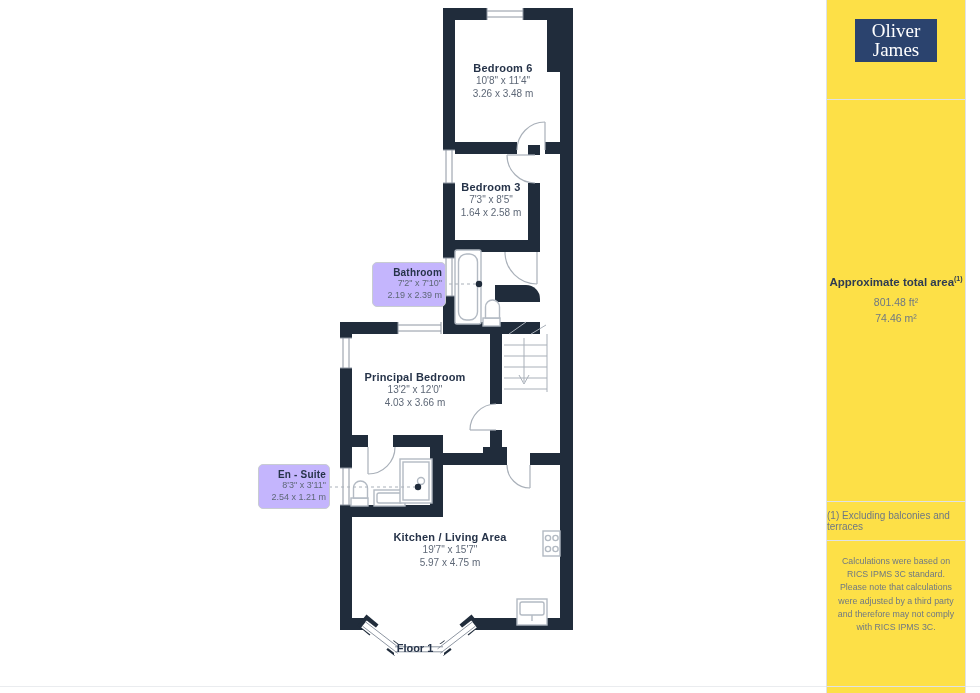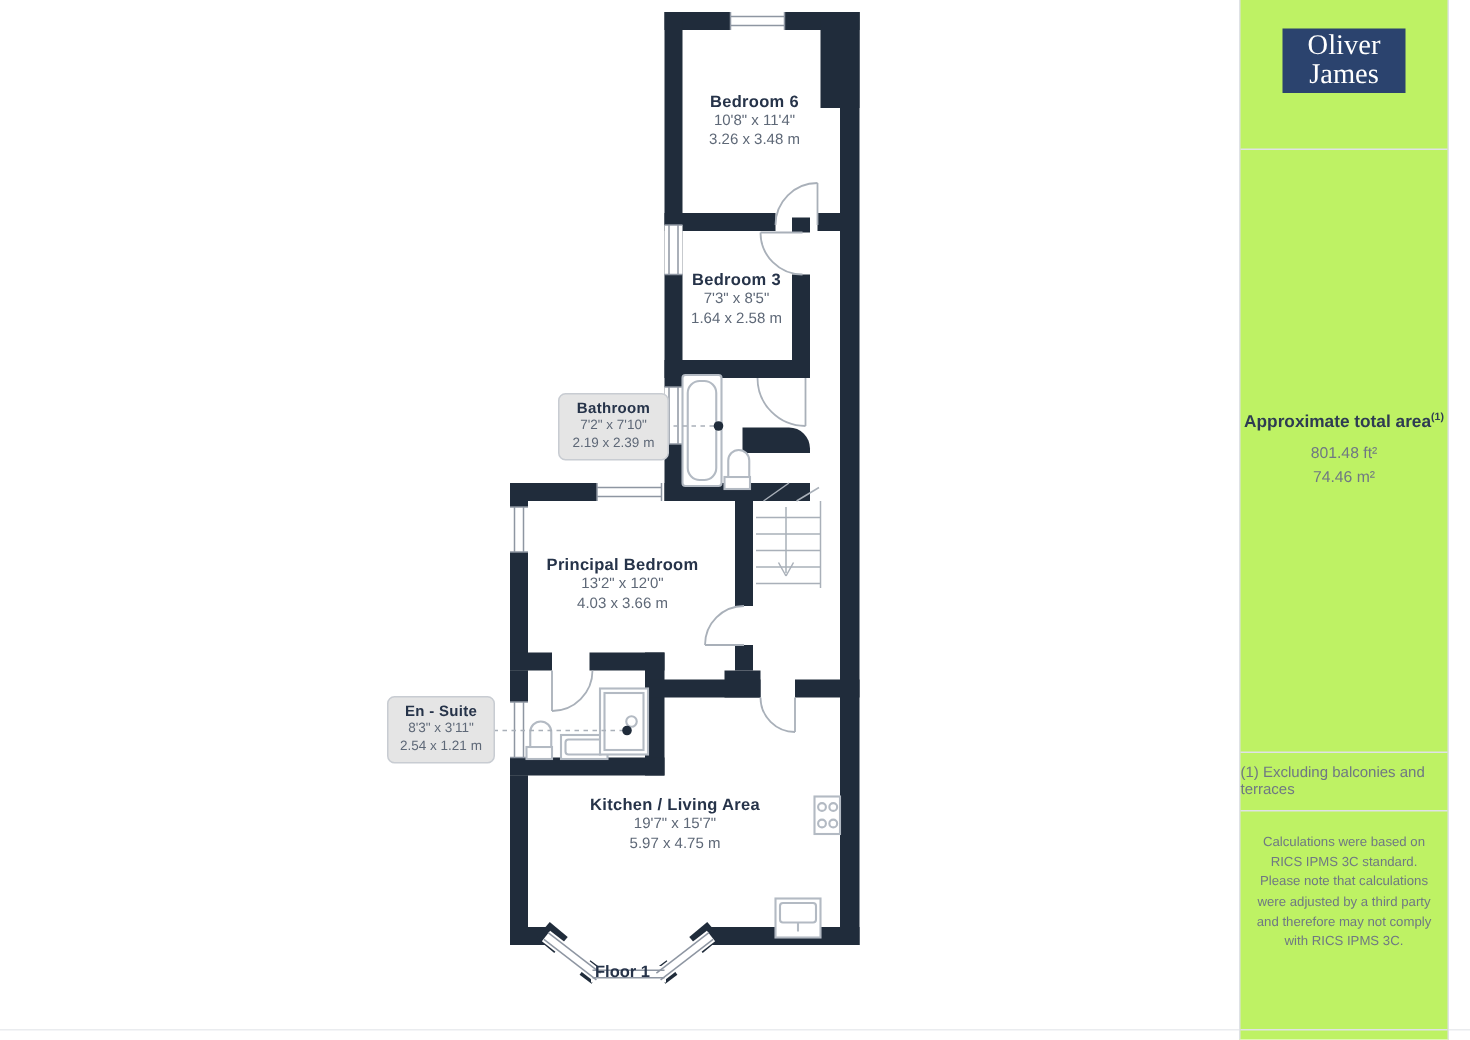--- a/index.html
+++ b/index.html
@@ -18,34 +18,34 @@
   .fix{stroke:var(--fixture);stroke-width:1.4;fill:#fff;}
   .stair{stroke:var(--door);stroke-width:1;fill:none;}
   .leader{stroke:var(--door);stroke-width:1;stroke-dasharray:3 3;fill:none;}
   .dot{fill:var(--wall);}
   .bay-stub{stroke:var(--wall);fill:none;}
 
   .room-label{position:absolute;text-align:center;pointer-events:none;}
   .room-name{font-weight:bold;font-size:11px;color:var(--ink);letter-spacing:.2px;}
   .room-dim{font-size:10px;color:var(--dim);line-height:1.34;}
 
-  .label-box{position:absolute;background:#e5e5e5;border:1px solid #c8ccd2;border-radius:5px;
-             text-align:center;padding:4px 3px 5px;z-index:3;}
+  .label-box{position:absolute;background:#c4b5fd;border:1px solid #c8ccd2;border-radius:5px;
+             text-align:right;padding:4px 3px 5px;z-index:3;}
   .label-box .room-name{font-size:10px;}
   .label-box .room-dim{font-size:9px;line-height:1.3;}
 
   .floor-label{position:absolute;left:355px;top:642px;width:120px;text-align:center;
                font-weight:bold;font-size:11px;color:var(--ink);}
 
   .page-bottom-line{position:absolute;left:0;top:686px;width:980px;height:1px;background:#eaecef;}
 
   
   .sidebar{position:absolute;left:826px;top:0;width:140px;height:693px;
            border-left:1px solid var(--divider);border-right:1px solid var(--divider);
-           box-sizing:border-box;background:#bef264;}
+           box-sizing:border-box;background:#fde047;}
   .logo-section{height:100px;border-bottom:1px solid var(--divider);
                 display:flex;align-items:flex-start;justify-content:center;box-sizing:border-box;}
   .logo-box{margin-top:19px;width:82px;height:43px;background:var(--logo-bg);
             display:flex;flex-direction:column;align-items:center;justify-content:center;}
   .logo-line{font-family:"Liberation Serif","DejaVu Serif",serif;font-size:19px;
              color:#fff;line-height:.98;}
   .area-section{height:402px;border-bottom:1px solid var(--divider);box-sizing:border-box;
                 display:flex;flex-direction:column;align-items:center;justify-content:center;}
   .area-title{font-weight:bold;font-size:11.5px;color:#2e3b52;margin-bottom:6px;}
   .area-title sup{font-size:7px;}

